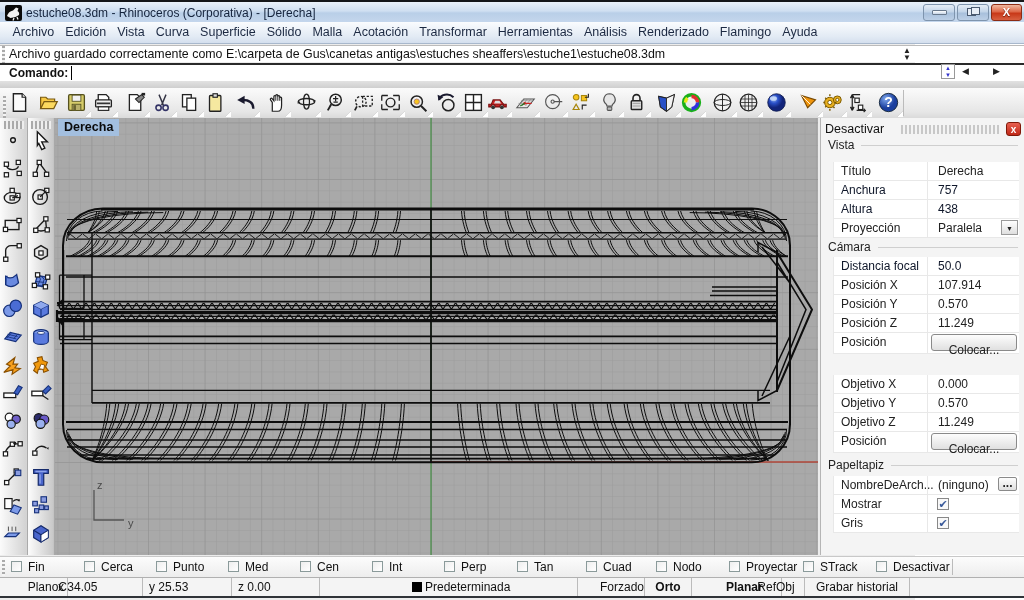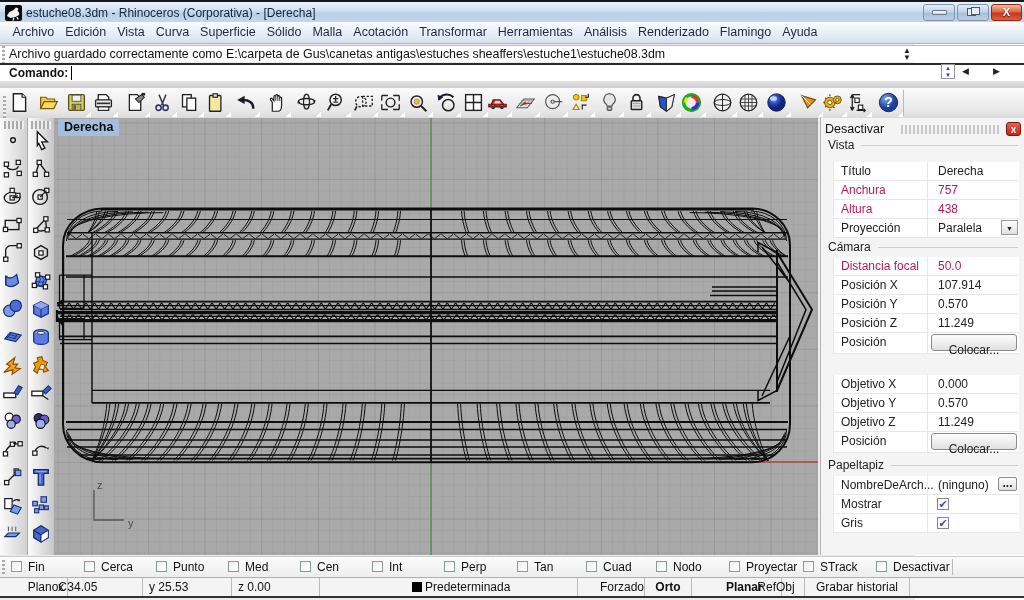--- a/index.html
+++ b/index.html
@@ -42,21 +42,21 @@
 #phead{position:absolute;left:4px;top:4px;width:196px;height:16px}
 #phead .t{font-size:12.5px;color:#111}
 #phead .dotty{position:absolute;left:76px;right:20px;top:3px;height:9px;
  background:repeating-linear-gradient(90deg,#c8c8c8 0 2px,#f4f4f4 2px 4px)}
 #pclose{position:absolute;right:0;top:0;width:15px;height:14px;background:linear-gradient(#e86050,#c02818);border:1px solid #801808;border-radius:3px;color:#fff;font-size:10px;font-weight:bold;text-align:center;line-height:13px}
 .psec{position:absolute;left:7px;width:192px;color:#222;display:flex;align-items:center}
 .psline{flex:1;height:1px;background:#cfcfcf;margin:1px 2px 0 7px}
 .pr{position:absolute;left:12px;width:186px;border-bottom:1px solid #e8e8e8;background:#fff}
 .pr .pl{position:absolute;left:0;top:0;bottom:0;width:95px;border-right:1px solid #e8e8e8;border-left:1px solid #e8e8e8;padding:2px 0 0 7px;color:#222}
 .pr .pv{position:absolute;left:96px;right:0;top:0;bottom:0;padding:2px 0 0 9px;color:#222}
-.pr .grey{color:#be185d}
+.pr .grey{color:#0f172a}
 .ddbtn{position:absolute;right:1px;top:1px;width:17px;height:15px;background:linear-gradient(#fff,#dfdfdf);border:1px solid #9a9a9a;font-size:7px;text-align:center;line-height:15px;color:#222}
 .btn{position:absolute;left:2px;right:2px;top:1px;bottom:2px;background:linear-gradient(#fdfdfd,#e0e0e0);border:1px solid #8a8a8a;border-radius:3px;text-align:center;padding-top:8px}
 .dots{position:absolute;right:2px;top:1px;width:19px;height:14px;background:linear-gradient(#fdfdfd,#e0e0e0);border:1px solid #8a8a8a;border-radius:2px;text-align:center;line-height:10px;font-weight:bold}
 .cb{display:inline-block;width:12px;height:12px;border:1px solid #888;background:#f8f8f8;color:#3a5a9a;font-size:11px;line-height:11px;text-align:center;margin-left:-1px}
 
 #osnap{position:absolute;left:0;top:556px;width:1024px;height:22px;background:linear-gradient(#fcfcfc,#ededed);border-top:1px solid #c8c8c8;border-bottom:1px solid #b0b0b0;font-size:12px;color:#111}
 .os{position:absolute;top:3px}
 .oscb{display:inline-block;width:11px;height:11px;border:1px solid #8a9a9a;background:linear-gradient(135deg,#eee,#fff);margin-right:6px;vertical-align:-1px}
 
 #status{position:absolute;left:0;top:578px;width:1024px;height:20px;background:#f4f4f4;border-bottom:2px solid #2f3338;font-size:12px;color:#111}

